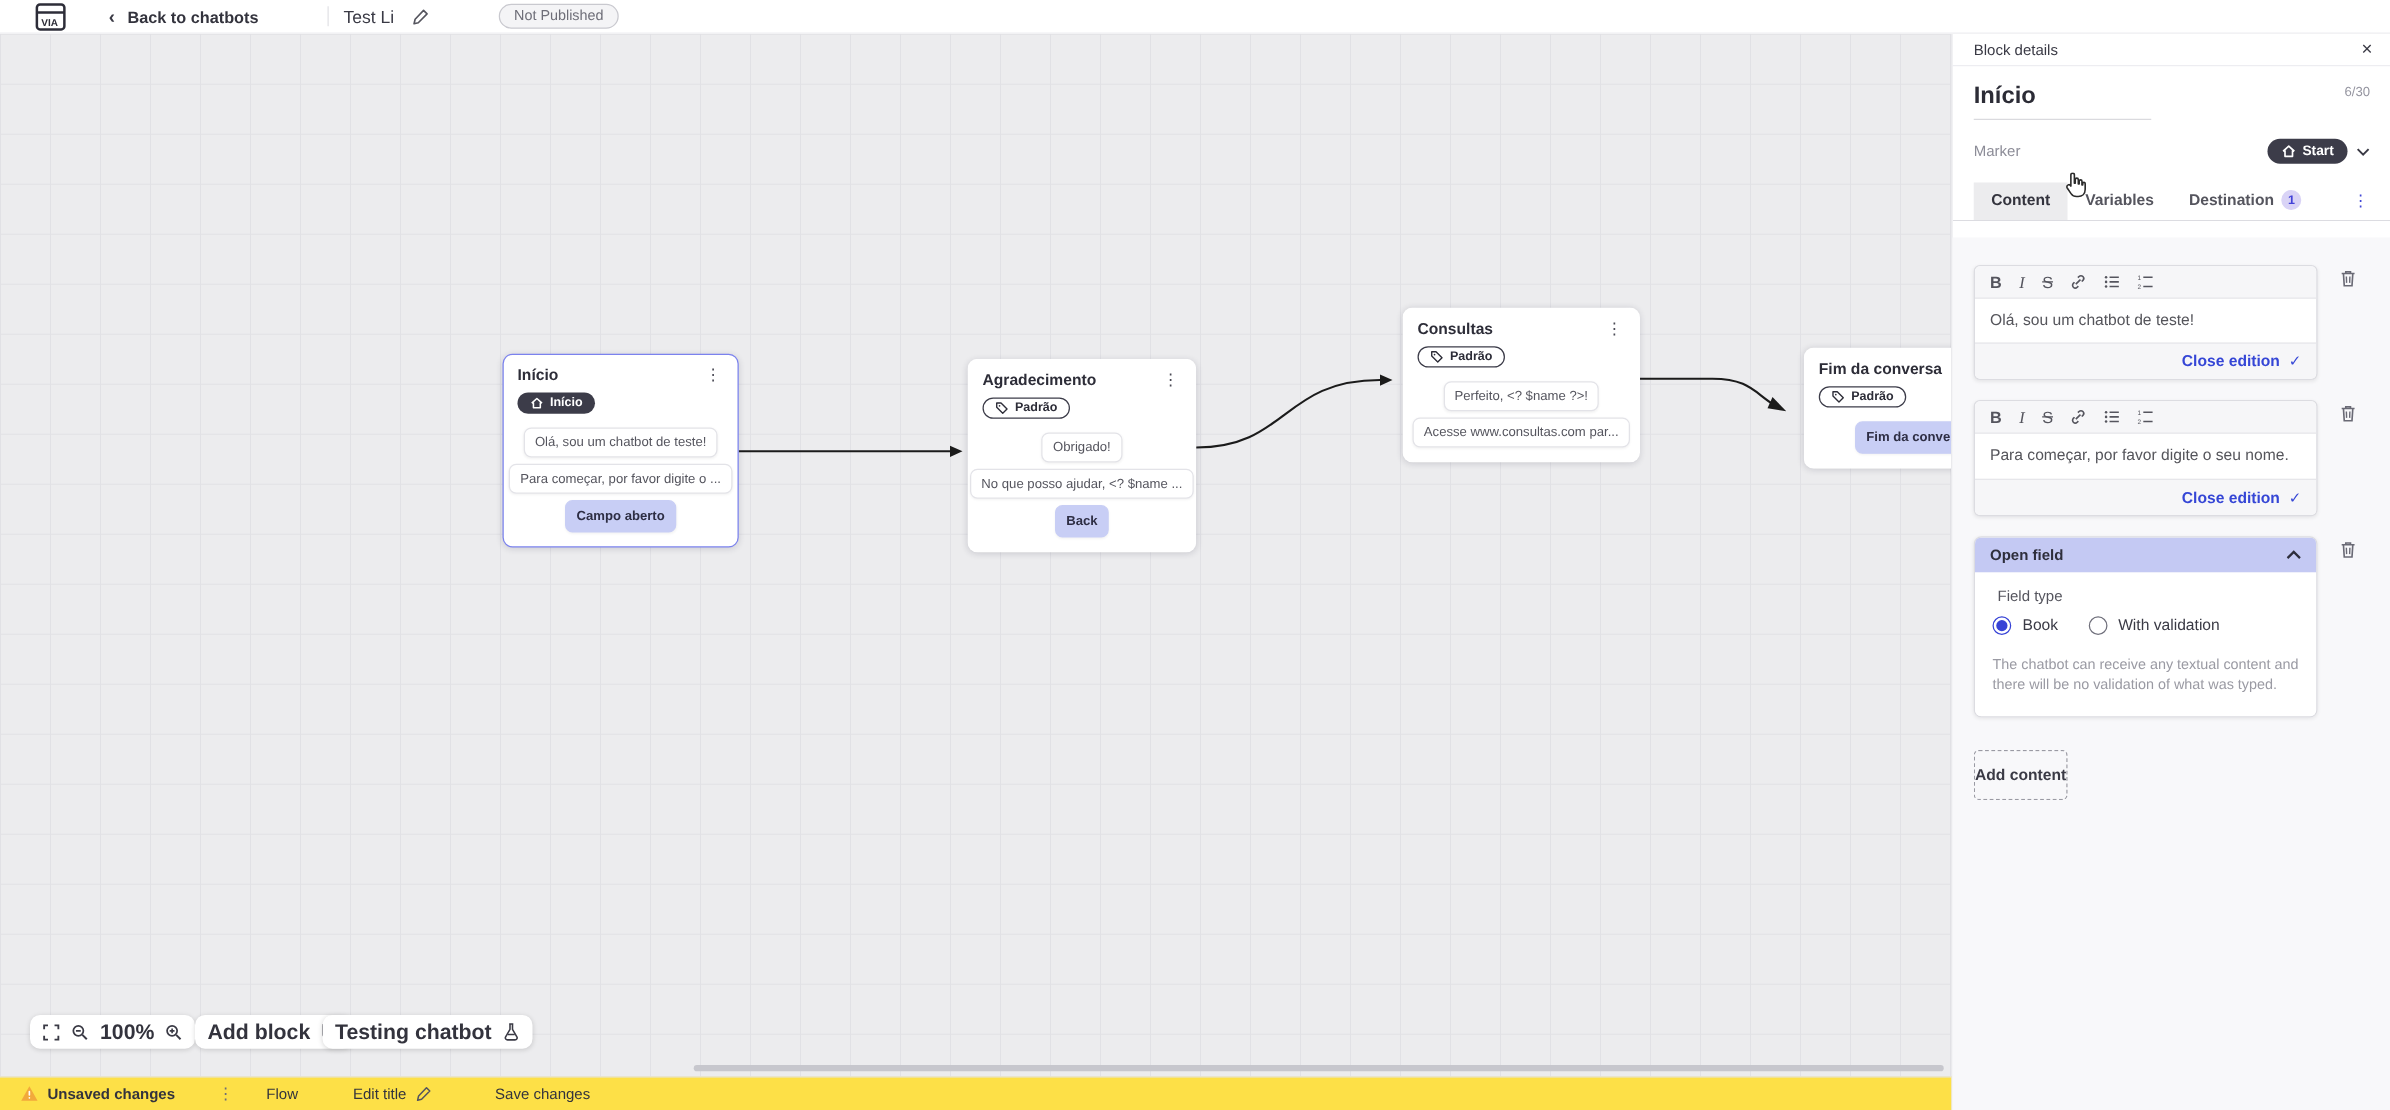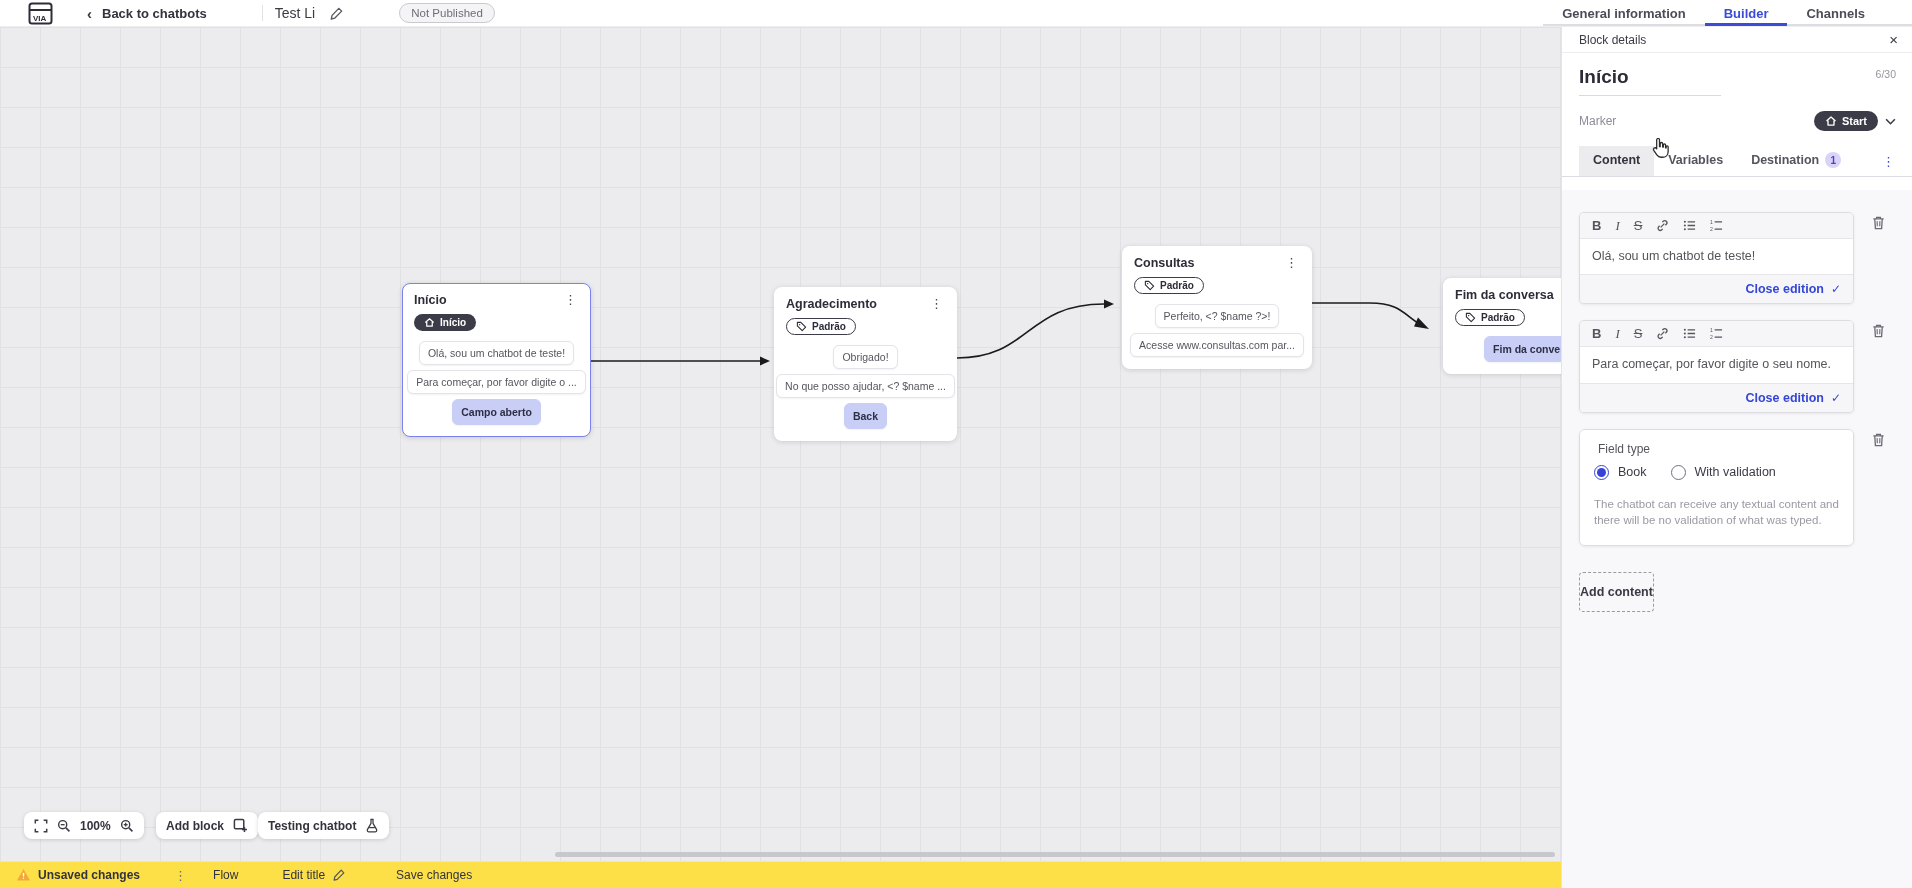--- a/index.html
+++ b/index.html
@@ -65,21 +65,21 @@
     padding:6px 8px; }
 
   .b-inicio { left:402px; top:256px; width:189px; }
   .b-agradecimento { left:774px; top:260px; width:183px; }
   .b-consultas { left:1122px; top:219px; width:190px; }
   .b-fim { left:1443px; top:251px; width:183px; }
 
   
   .float { position:absolute; bottom:22px; height:27px; background:#fff; border-radius:8px;
     box-shadow:0 1px 4px rgba(0,0,0,.15); display:flex; align-items:center; gap:9px;
-    padding:0 10px; font-size:12px; font-weight:700; color:#33333d; cursor:pointer; }
+    padding:0 10px; font-size:17px; font-weight:700; color:#33333d; cursor:pointer; }
   .zoombar { left:24px; }
   .addblock { left:156px; }
   .testing { left:258px; }
   .icon-btn { display:flex; align-items:center; cursor:pointer; }
 
   .hscroll { position:absolute; bottom:4px; left:555px; width:1000px; height:5px;
     border-radius:3px; background:#c7c7cd; }
 
   
   .panel { position:absolute; top:27px; right:0; width:351px; height:861px; background:#fff;
@@ -175,25 +175,20 @@
   </span>
   <span class="vdiv"></span>
   <span class="doc-title">Test Li</span>
   <span class="pencil icon-btn">
     <svg width="15" height="15" viewBox="0 0 16 16">
         <path d="M10.5 2.5l3 3L6 13l-3.6.9L3.3 10l7.2-7.5z" fill="none" stroke="#55555e" stroke-width="1.4" stroke-linejoin="round"></path>
       </svg>
   </span>
   <span class="pill-status">Not Published</span>
 
-  <nav class="top-tabs">
-    <span class="top-tab">General information</span>
-    <span class="top-tab active">Builder</span>
-    <span class="top-tab">Channels</span>
-  </nav>
 </header>
 
 <main class="canvas">
 
   <svg class="edges" width="1561" height="834">
     <path d="M591 334 H760" fill="none" stroke="#1b1b1b" stroke-width="1.7"></path>
     <polygon points="760,329.5 770,334 760,338.5" fill="#1b1b1b"></polygon>
     <path d="M957 331 C1030 331 1026 277 1104 277" fill="none" stroke="#1b1b1b" stroke-width="1.7"></path>
     <polygon points="1104,272.5 1114,277 1104,281.5" fill="#1b1b1b"></polygon>
     <path d="M1312 276 H1370 C1400 276 1404 288 1421 298" fill="none" stroke="#1b1b1b" stroke-width="1.7"></path>
@@ -448,20 +443,26 @@
         <svg width="15" height="16" viewBox="0 0 16 17">
             <path d="M2.5 4h11 M6 4V2.5h4V4 M4 4l.7 10.5h6.6L12 4" fill="none" stroke="#6a6a75" stroke-width="1.4"></path>
             <line x1="6.5" y1="6.5" x2="6.7" y2="12" stroke="#6a6a75" stroke-width="1.2"></line>
             <line x1="9.5" y1="6.5" x2="9.3" y2="12" stroke="#6a6a75" stroke-width="1.2"></line>
           </svg>
       </span>
     </div>
 
     <div class="card-row" style="margin-top:12px;">
       <div class="openfield" style="margin-top:0;">
+        <div class="of-header">
+          <span>Open field</span>
+          <svg width="12" height="8" viewBox="0 0 12 8">
+              <path d="M1 6.5 L6 1.5 L11 6.5" fill="none" stroke="#2e2e3c" stroke-width="1.8"></path>
+            </svg>
+        </div>
         <div class="of-body">
           <div class="of-label">Field type</div>
           <div class="of-radios">
             <span class="radio-opt">
               <span class="radio on"></span>
               <span>Book</span>
             </span>
             <span class="radio-opt">
               <span class="radio"></span>
               <span>With validation</span>

